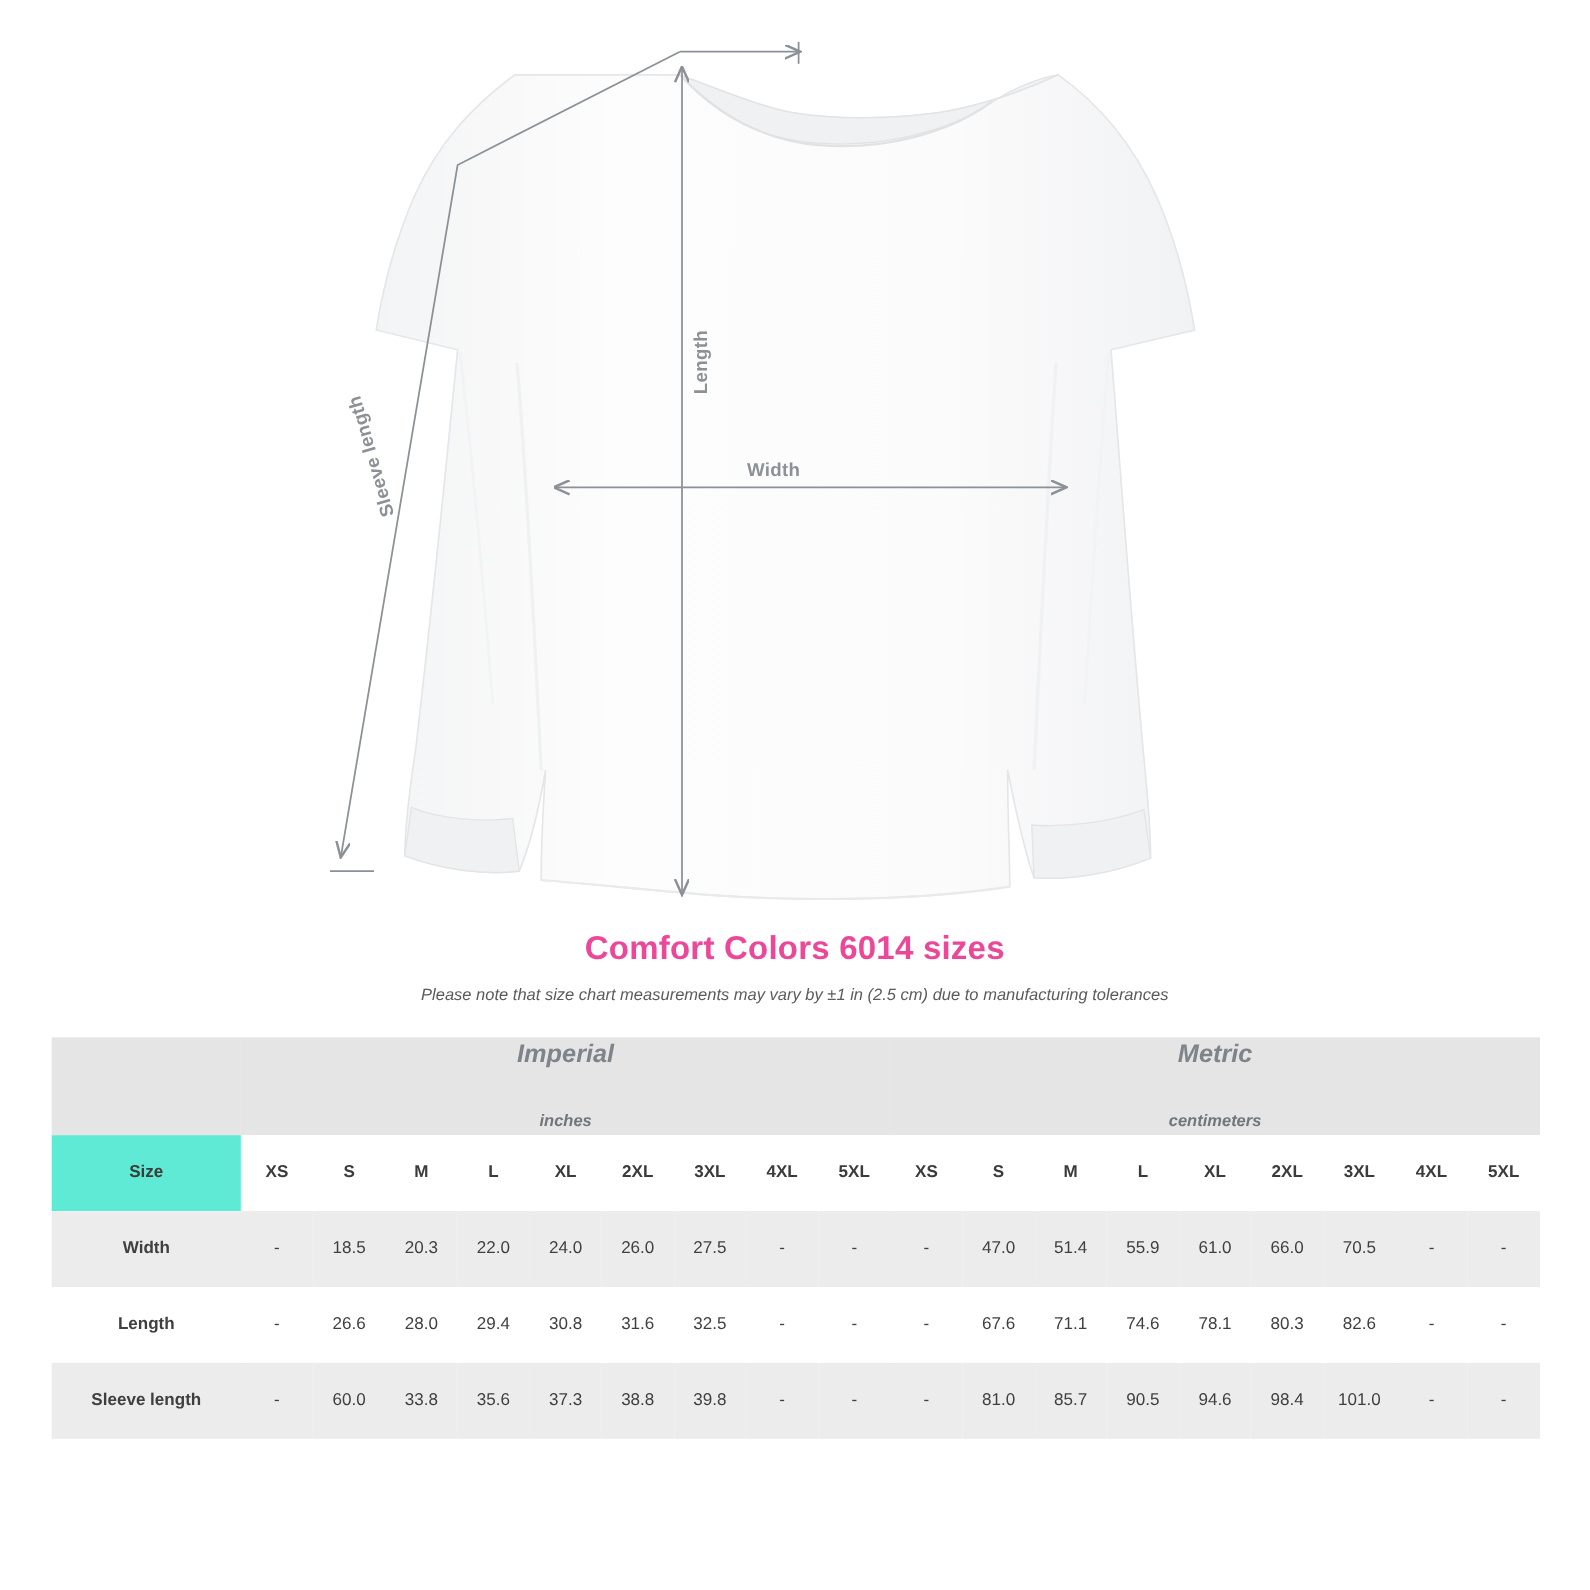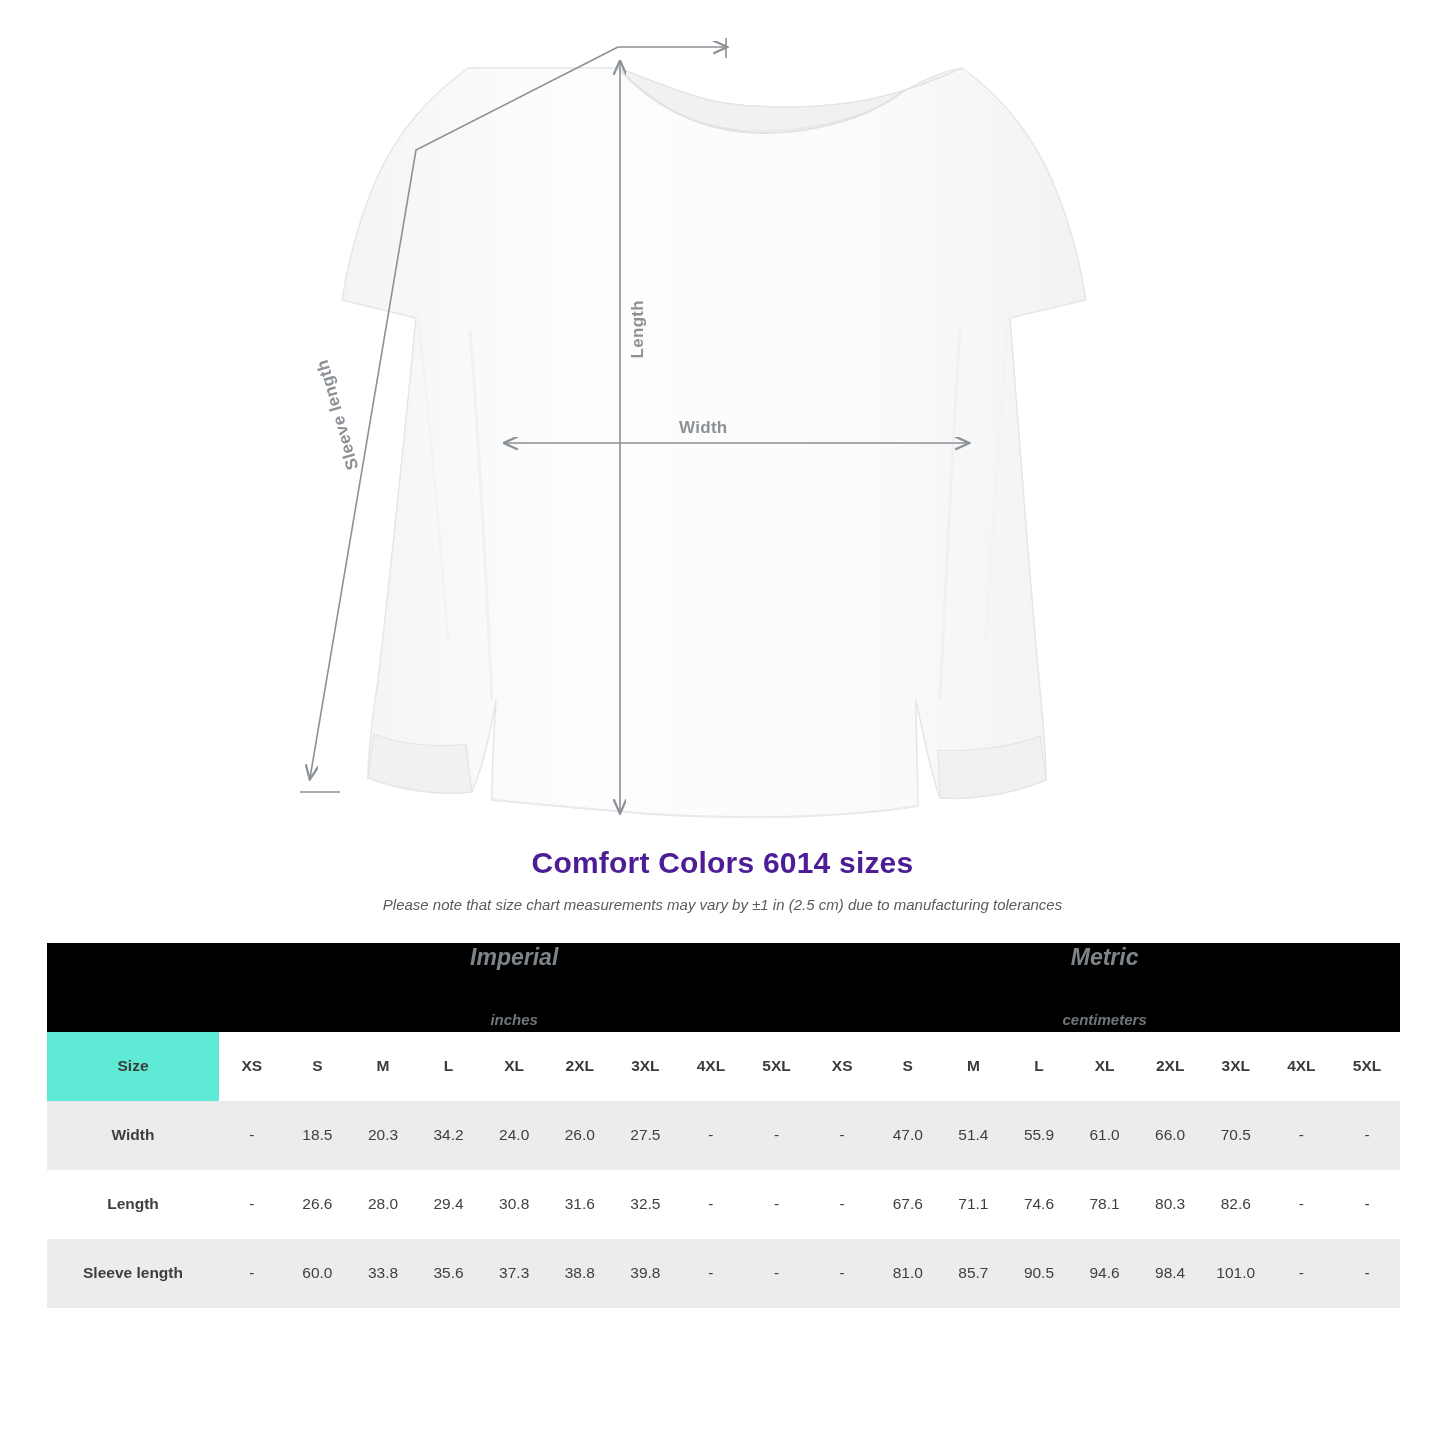--- a/index.html
+++ b/index.html
@@ -52,21 +52,21 @@
   }
 
   
   .title-block {
     text-align: center;
     margin-top: 16px;
   }
   .chart-title {
     font-size: 30px;
     font-weight: bold;
-    color: #4c1d95;
+    color: #ec4899;
     letter-spacing: 0.2px;
   }
   .chart-subtitle {
     font-size: 15px;
     font-style: italic;
     color: #5b5b5b;
     margin-top: 16px;
   }
 
   
@@ -82,21 +82,21 @@
   table.size-chart td {
     text-align: center;
     font-size: 15.5px;
     color: #3f3f3f;
     height: 69px;
     padding: 0;
     border: none;
   }
   .unit-head {
     height: 98px;
-    background: #000000;
+    background: #e5e5e5;
   }
   .unit-head .unit-name {
     font-size: 23px;
     font-style: italic;
     font-weight: bold;
     color: #7d848a;
     line-height: 1.25;
   }
   .unit-head .unit-sub {
     font-size: 15px;
@@ -264,21 +264,21 @@
           <td>4XL</td>
           <td>5XL</td>
         </tr>
       </thead>
       <tbody>
         <tr class="band-grey">
           <td class="row-head">Width</td>
           <td>-</td>
           <td>18.5</td>
           <td>20.3</td>
-          <td>34.2</td>
+          <td>22.0</td>
           <td>24.0</td>
           <td>26.0</td>
           <td>27.5</td>
           <td>-</td>
           <td>-</td>
           <td>-</td>
           <td>47.0</td>
           <td>51.4</td>
           <td>55.9</td>
           <td>61.0</td>

